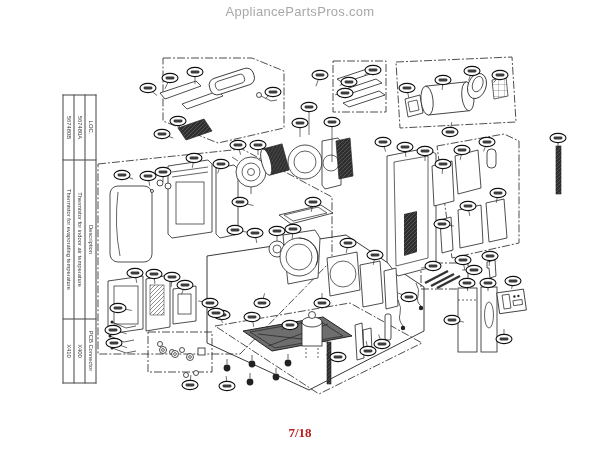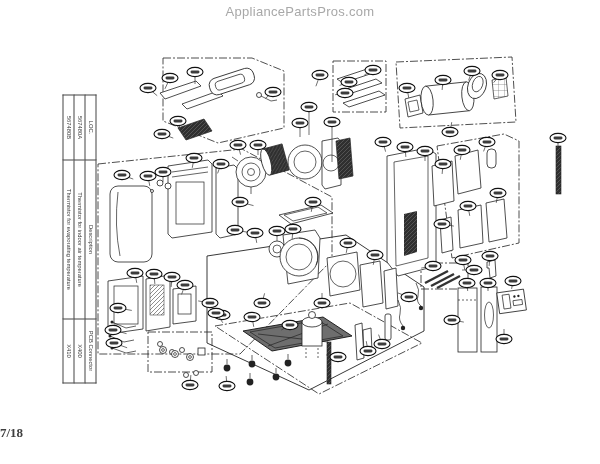--- a/index.html
+++ b/index.html
@@ -1,21 +1,21 @@
 <!DOCTYPE html>
 <html><head>
 <meta charset="utf-8">
 <style>
   html,body{margin:0;padding:0;background:#e8e8e8;}
   .page{position:relative;width:600px;height:464px;background:#fff;overflow:hidden;
         font-family:"Liberation Sans", sans-serif;color:#222;}
   .watermark{position:absolute;top:4px;left:0;right:0;text-align:center;
              font-size:13px;color:#a8a8a8;letter-spacing:.3px;}
-  .page-num{position:absolute;top:425px;left:0;right:0;
-            font-family:"Liberation Serif", serif;font-weight:bold;font-size:13px;color:#404040;}
+  .page-num{position:absolute;top:425px;left:0;right:0;text-align:center;
+            font-family:"Liberation Serif", serif;font-weight:bold;font-size:13px;color:#b91c1c;}
   
   .tbl-wrap{position:absolute;width:285px;height:34px;left:-63px;top:220px;
             transform:rotate(90deg);}
   table.parts{border-collapse:collapse;width:285px;height:34px;table-layout:fixed;}
   table.parts td,table.parts th{border:1px solid #444;font-size:5.8px;font-weight:normal;
             color:#333;text-align:center;vertical-align:middle;padding:0;line-height:1.05;
             overflow:hidden;white-space:nowrap;}
   .c0{width:64px;} .c1{width:158px;} .c2{width:63px;}
   svg .p{fill:#fff;stroke:#222;stroke-width:.8;}
   svg .ln{stroke:#222;stroke-width:.7;fill:none;}

